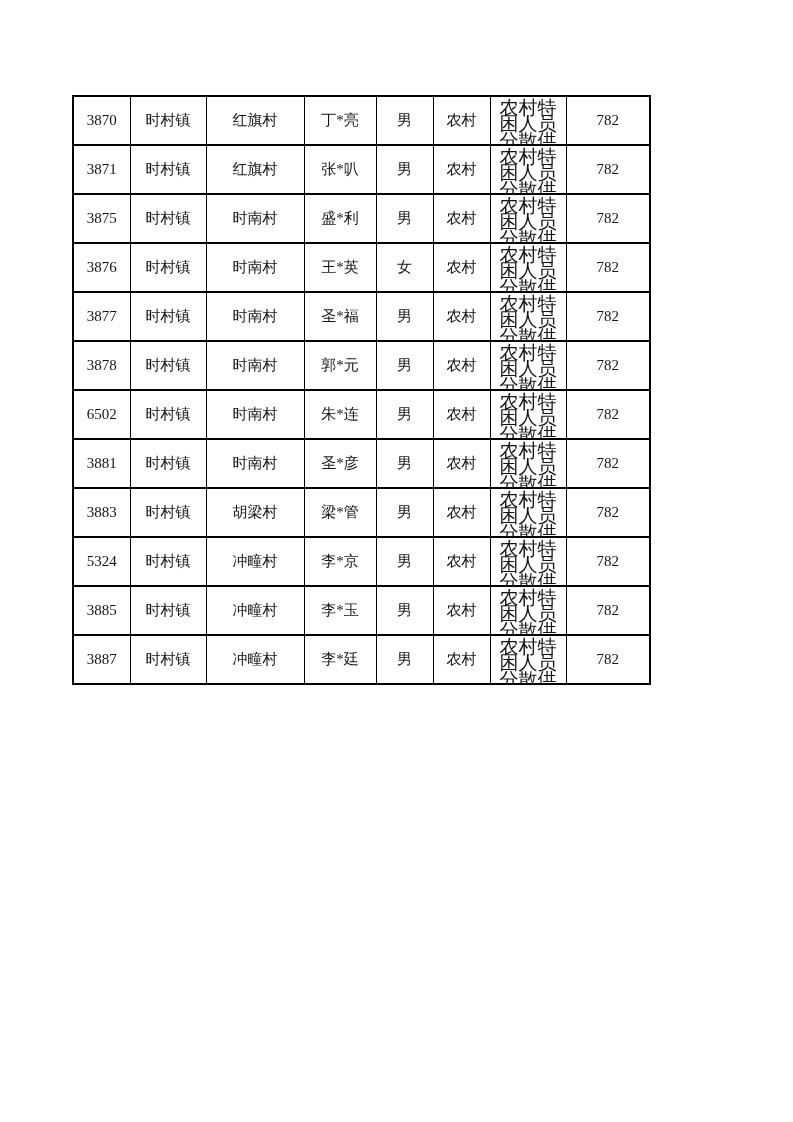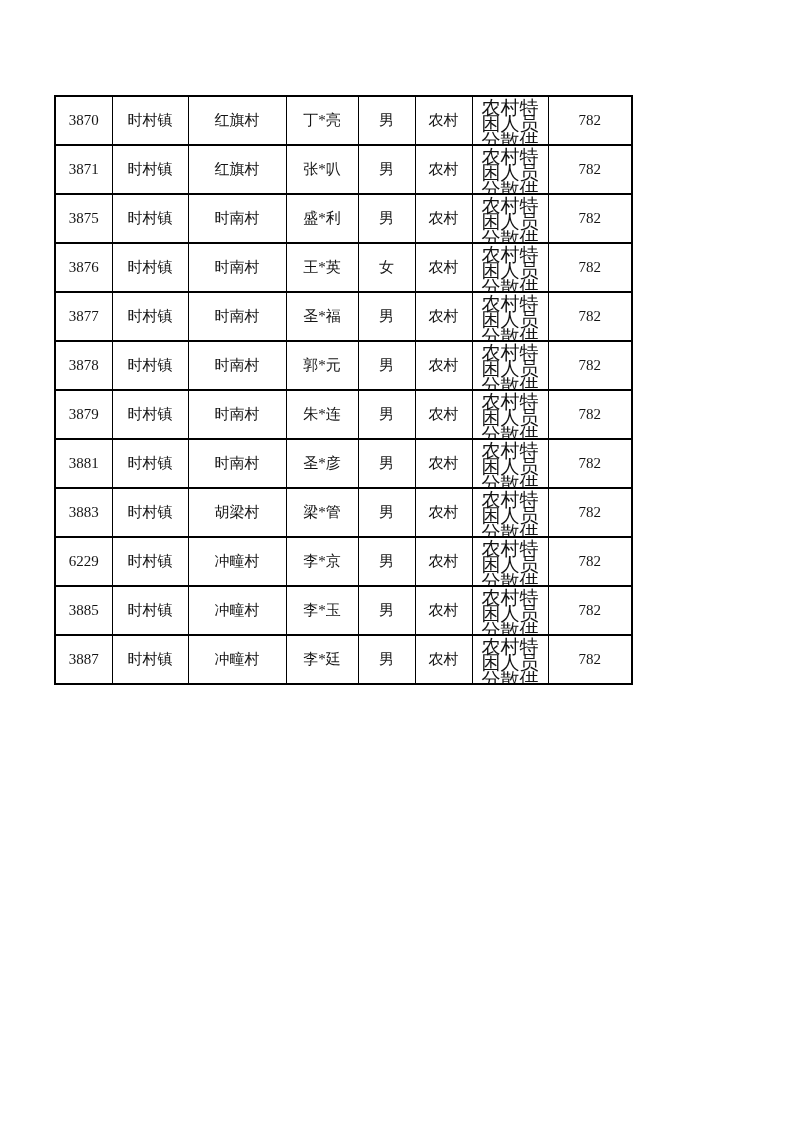--- a/index.html
+++ b/index.html
@@ -11,21 +11,21 @@
     position: relative;
     width: 793px;
     height: 1122px;
     background: #ffffff;
     overflow: hidden;
     font-family: "Liberation Serif", "DejaVu Serif", serif;
     color: #000000;
   }
   table.roster {
     position: absolute;
-    left: 54px;
+    left: 72px;
     top: 95px;
     width: 577px;
     border-collapse: collapse;
     table-layout: fixed;
     border: 2px solid #000000;
   }
   table.roster td {
     border: 1px solid #000000;
     border-bottom-width: 2px;
     padding: 0;
@@ -160,21 +160,21 @@
     <td>农村</td>
     <td class="cell-category">
       <div class="cat-clip">
         <span class="cat-text">农村特困人员分散供养</span>
       </div>
     </td>
     <td>782</td>
   </tr>
 
   <tr>
-    <td>3879</td>
+    <td>6502</td>
     <td>时村镇</td>
     <td>时南村</td>
     <td>朱*连</td>
     <td>男</td>
     <td>农村</td>
     <td class="cell-category">
       <div class="cat-clip">
         <span class="cat-text">农村特困人员分散供养</span>
       </div>
     </td>
@@ -207,21 +207,21 @@
     <td>农村</td>
     <td class="cell-category">
       <div class="cat-clip">
         <span class="cat-text">农村特困人员分散供养</span>
       </div>
     </td>
     <td>782</td>
   </tr>
 
   <tr>
-    <td>6229</td>
+    <td>5324</td>
     <td>时村镇</td>
     <td>冲疃村</td>
     <td>李*京</td>
     <td>男</td>
     <td>农村</td>
     <td class="cell-category">
       <div class="cat-clip">
         <span class="cat-text">农村特困人员分散供养</span>
       </div>
     </td>

